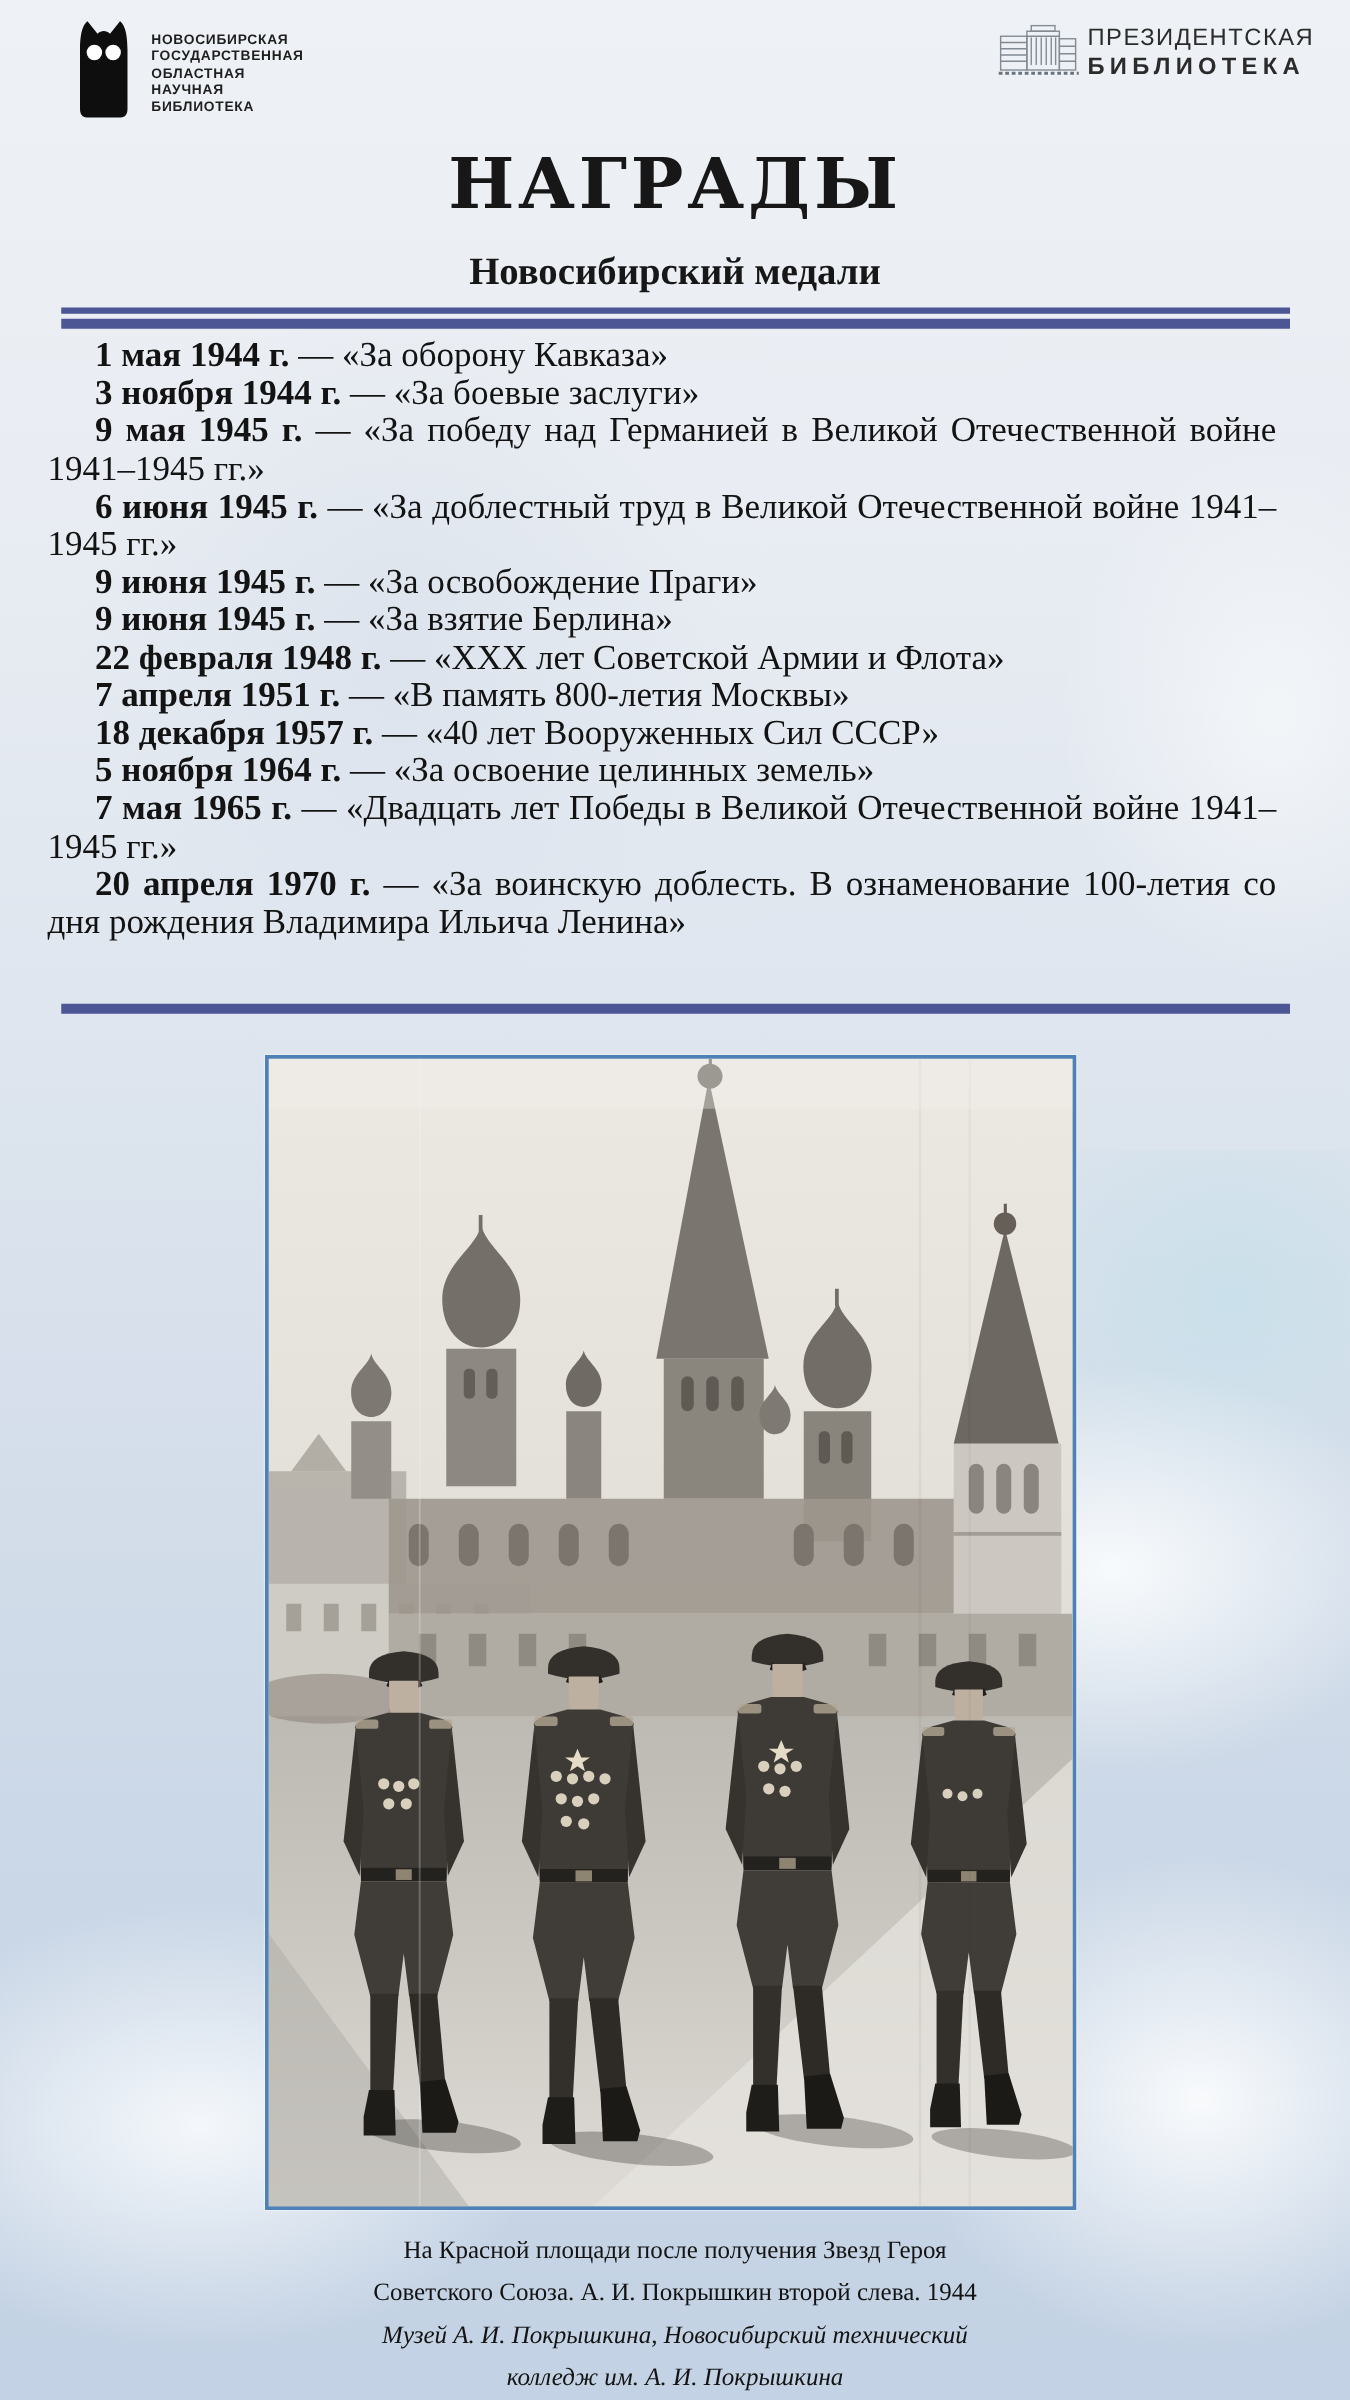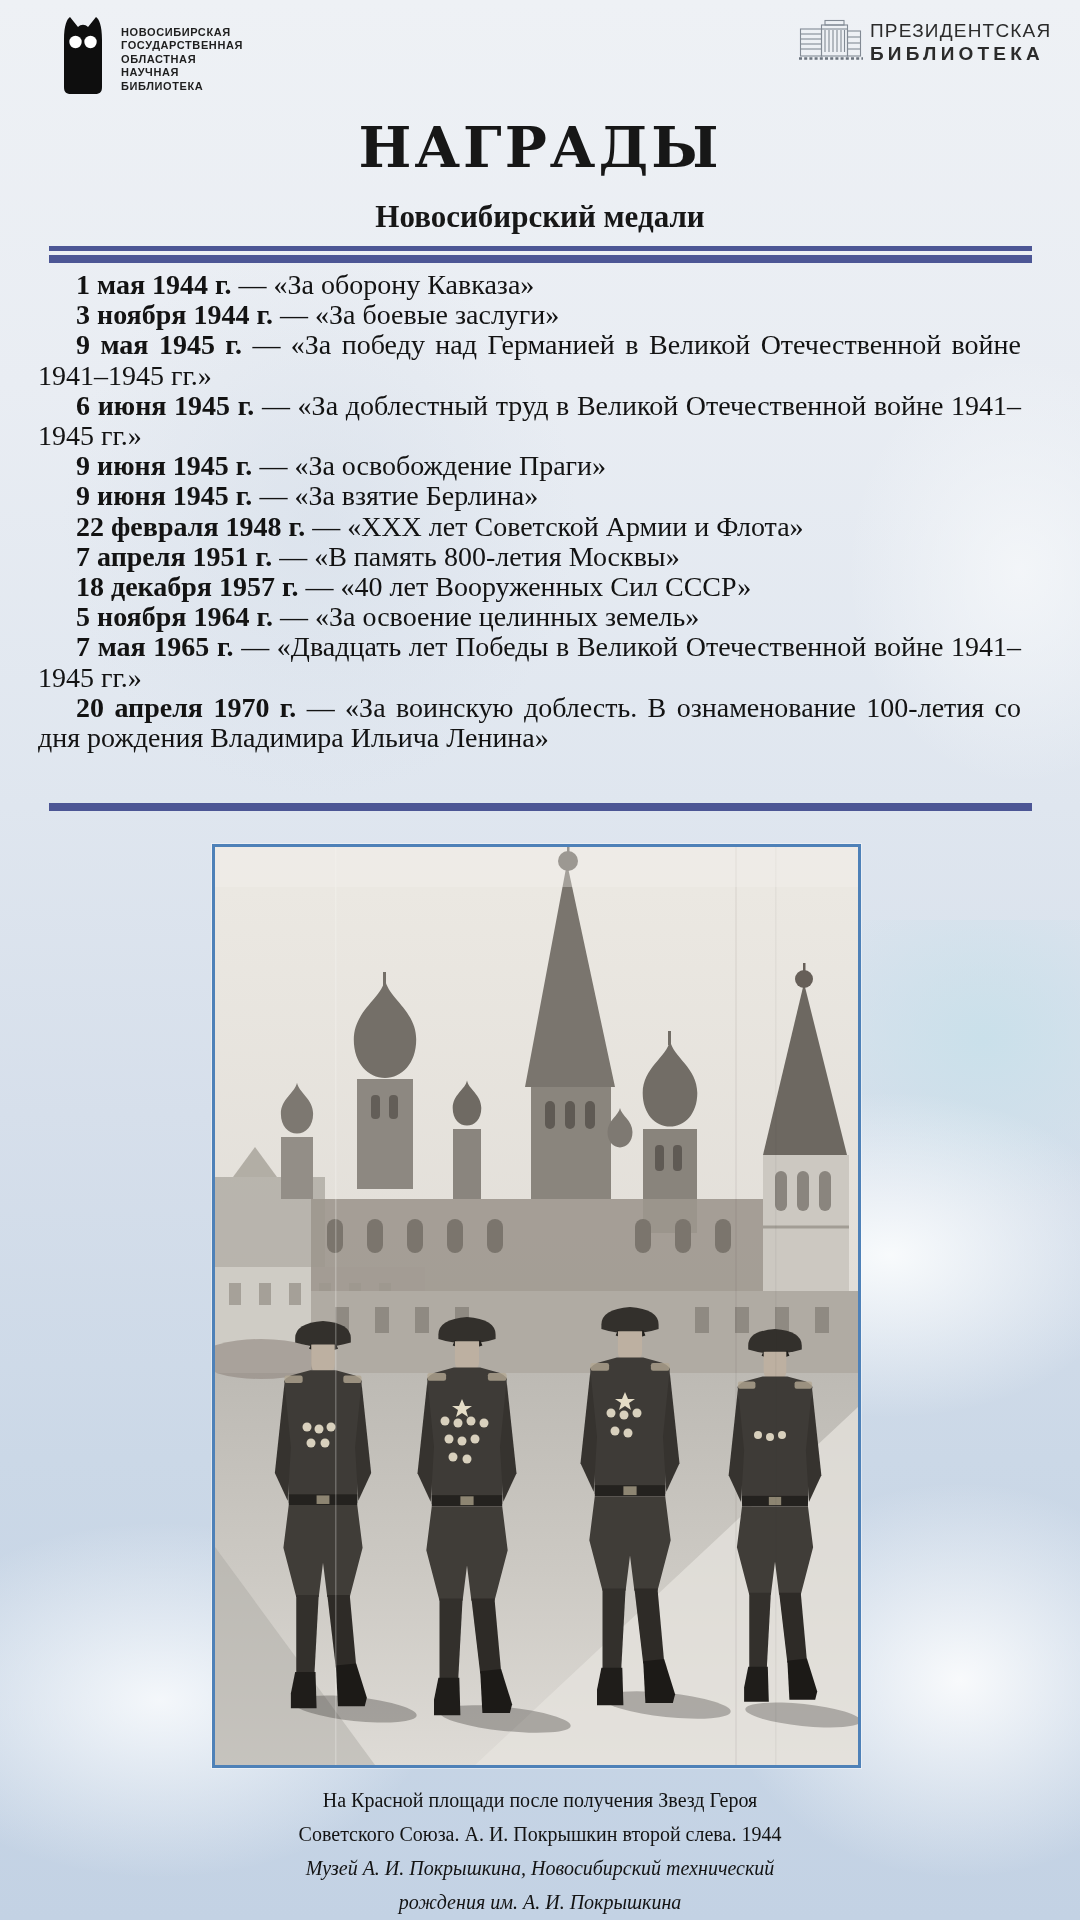--- a/index.html
+++ b/index.html
@@ -292,16 +292,16 @@
       <rect x="560" y="0" width="1.5" height="918" fill="#3c3a38" opacity="0.05"></rect>
       <rect x="120" y="0" width="1.5" height="918" fill="#fcfbf9" opacity="0.25"></rect>
       <rect x="0" y="0" width="643" height="40" fill="#f4f2ee" opacity="0.35"></rect>
     </svg>
   </div>
 
   <div class="caption">
     <div>На Красной площади после получения Звезд Героя</div>
     <div>Советского Союза. А. И. Покрышкин второй слева. 1944</div>
     <div class="credit">Музей А. И. Покрышкина, Новосибирский технический</div>
-    <div class="credit">рождения им. А. И. Покрышкина</div>
+    <div class="credit">колледж им. А. И. Покрышкина</div>
   </div>
 
 </div>
 
 </body></html>

